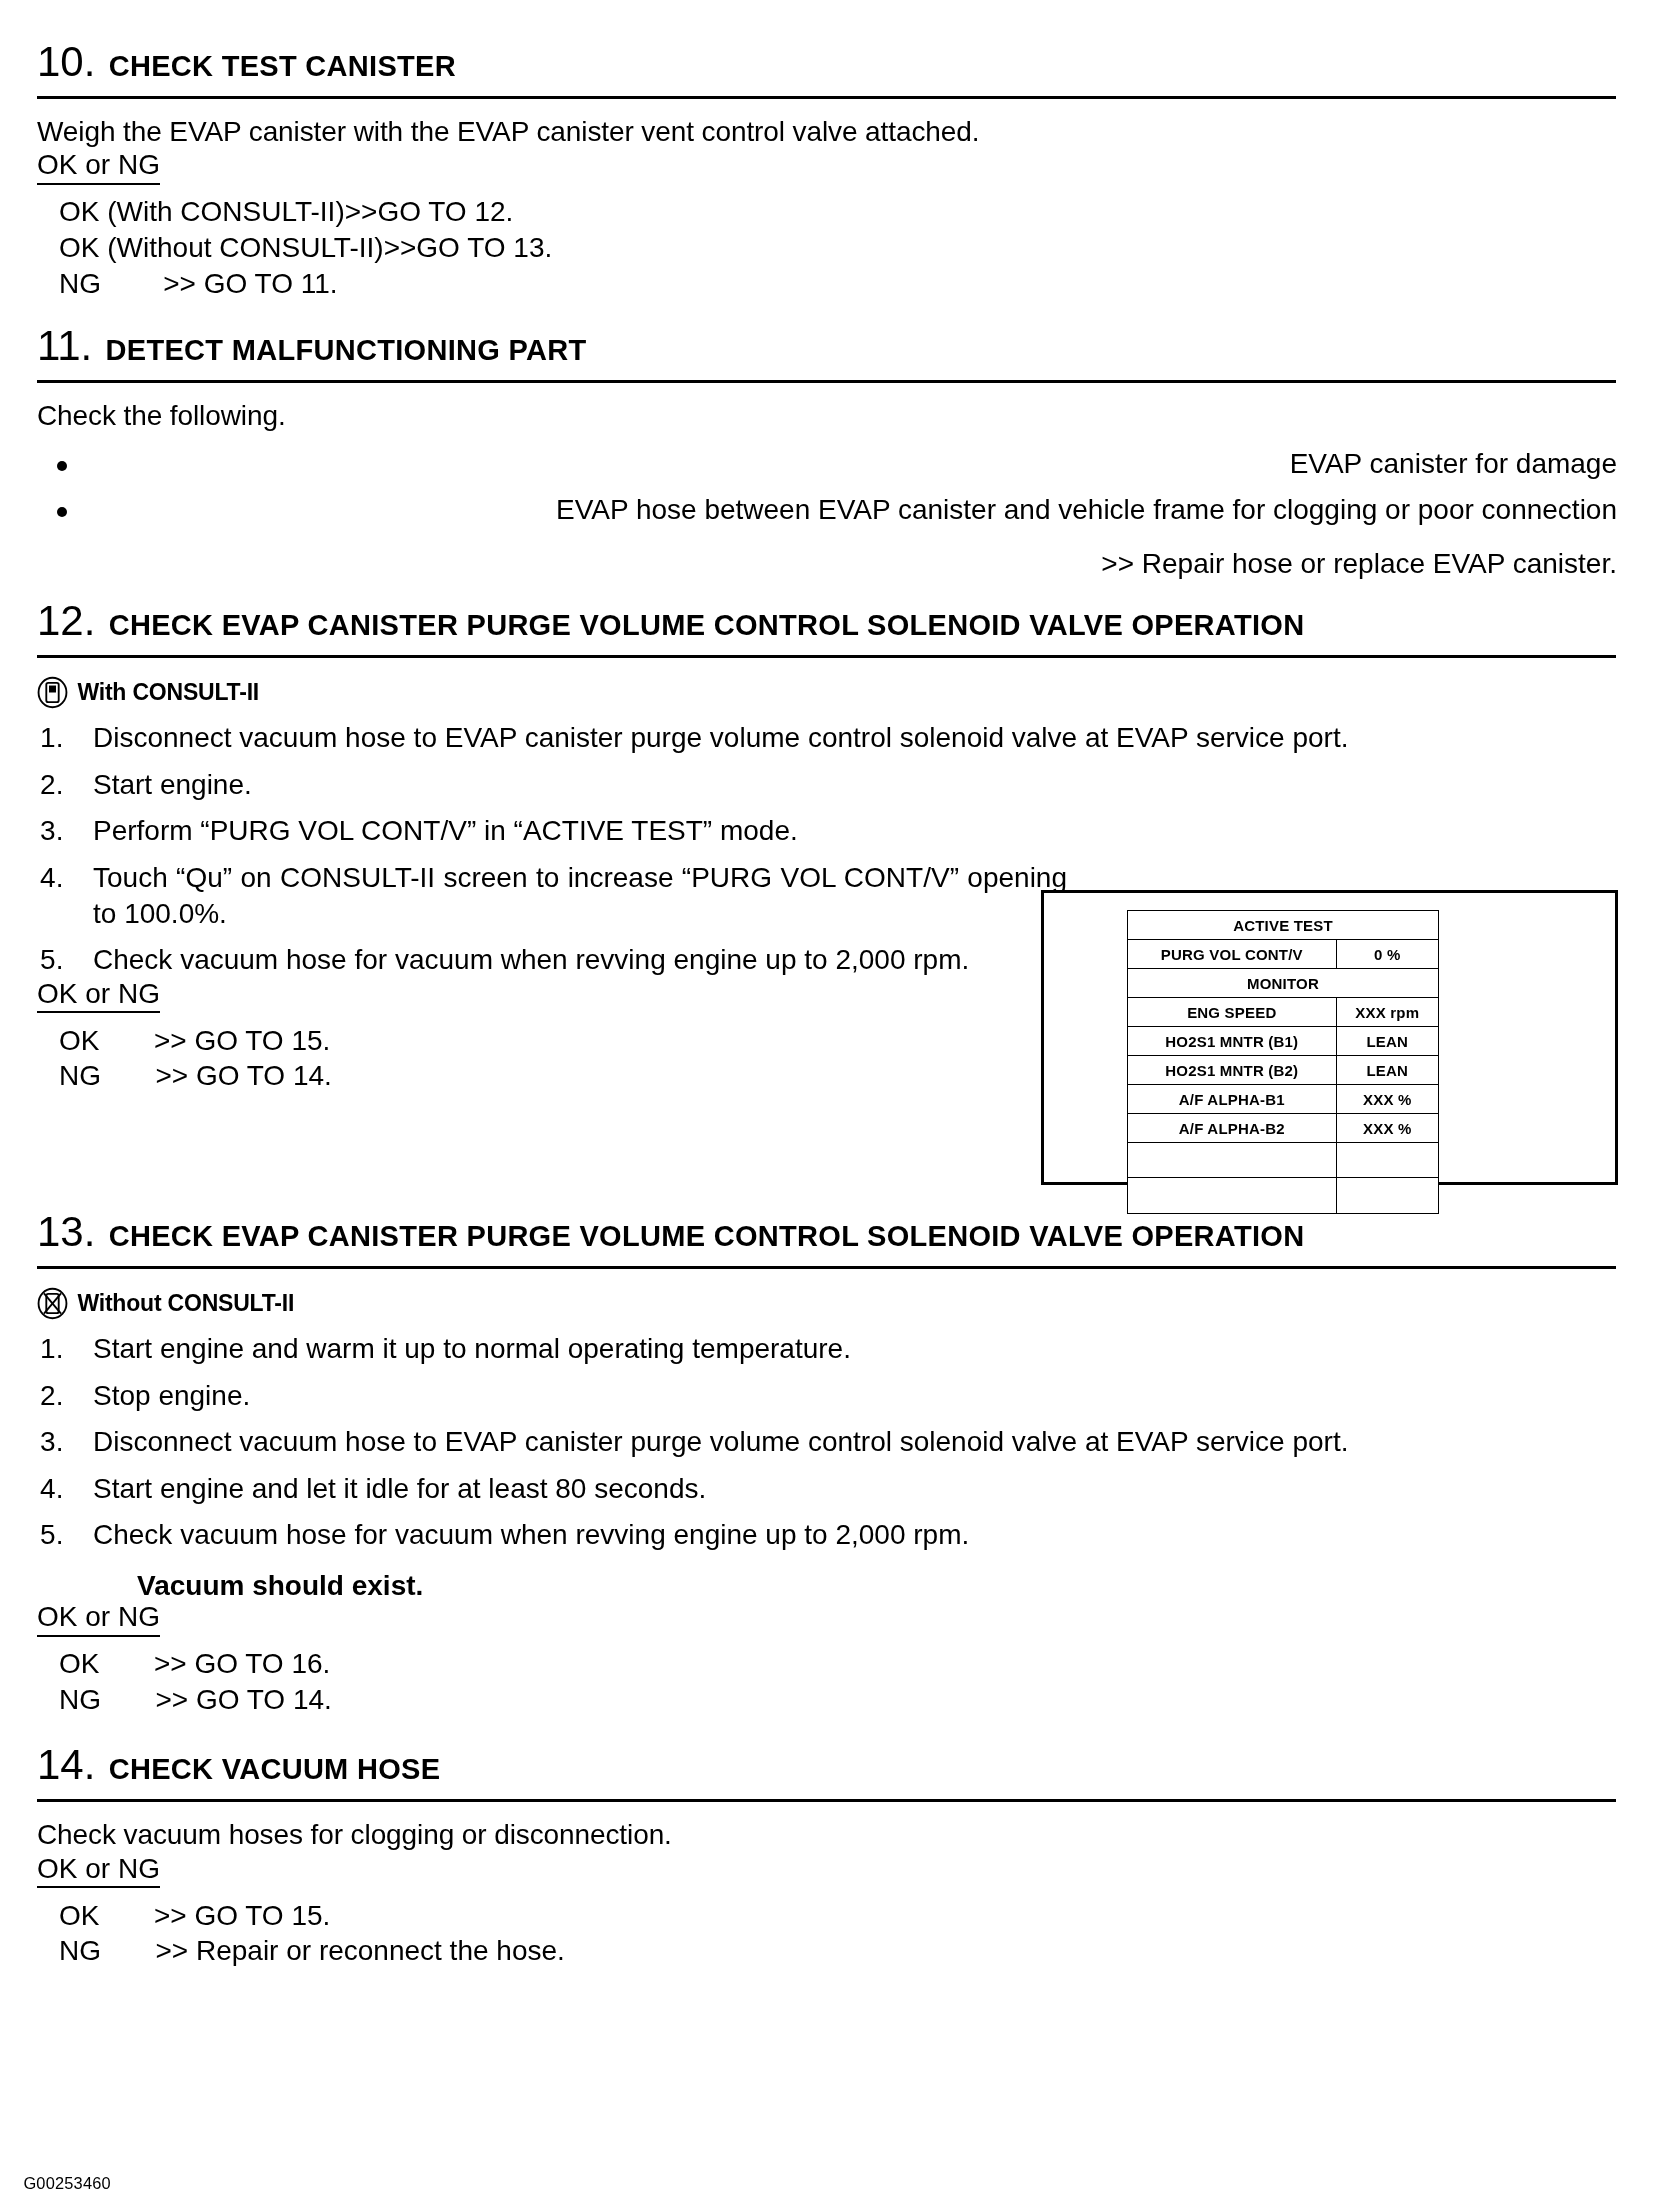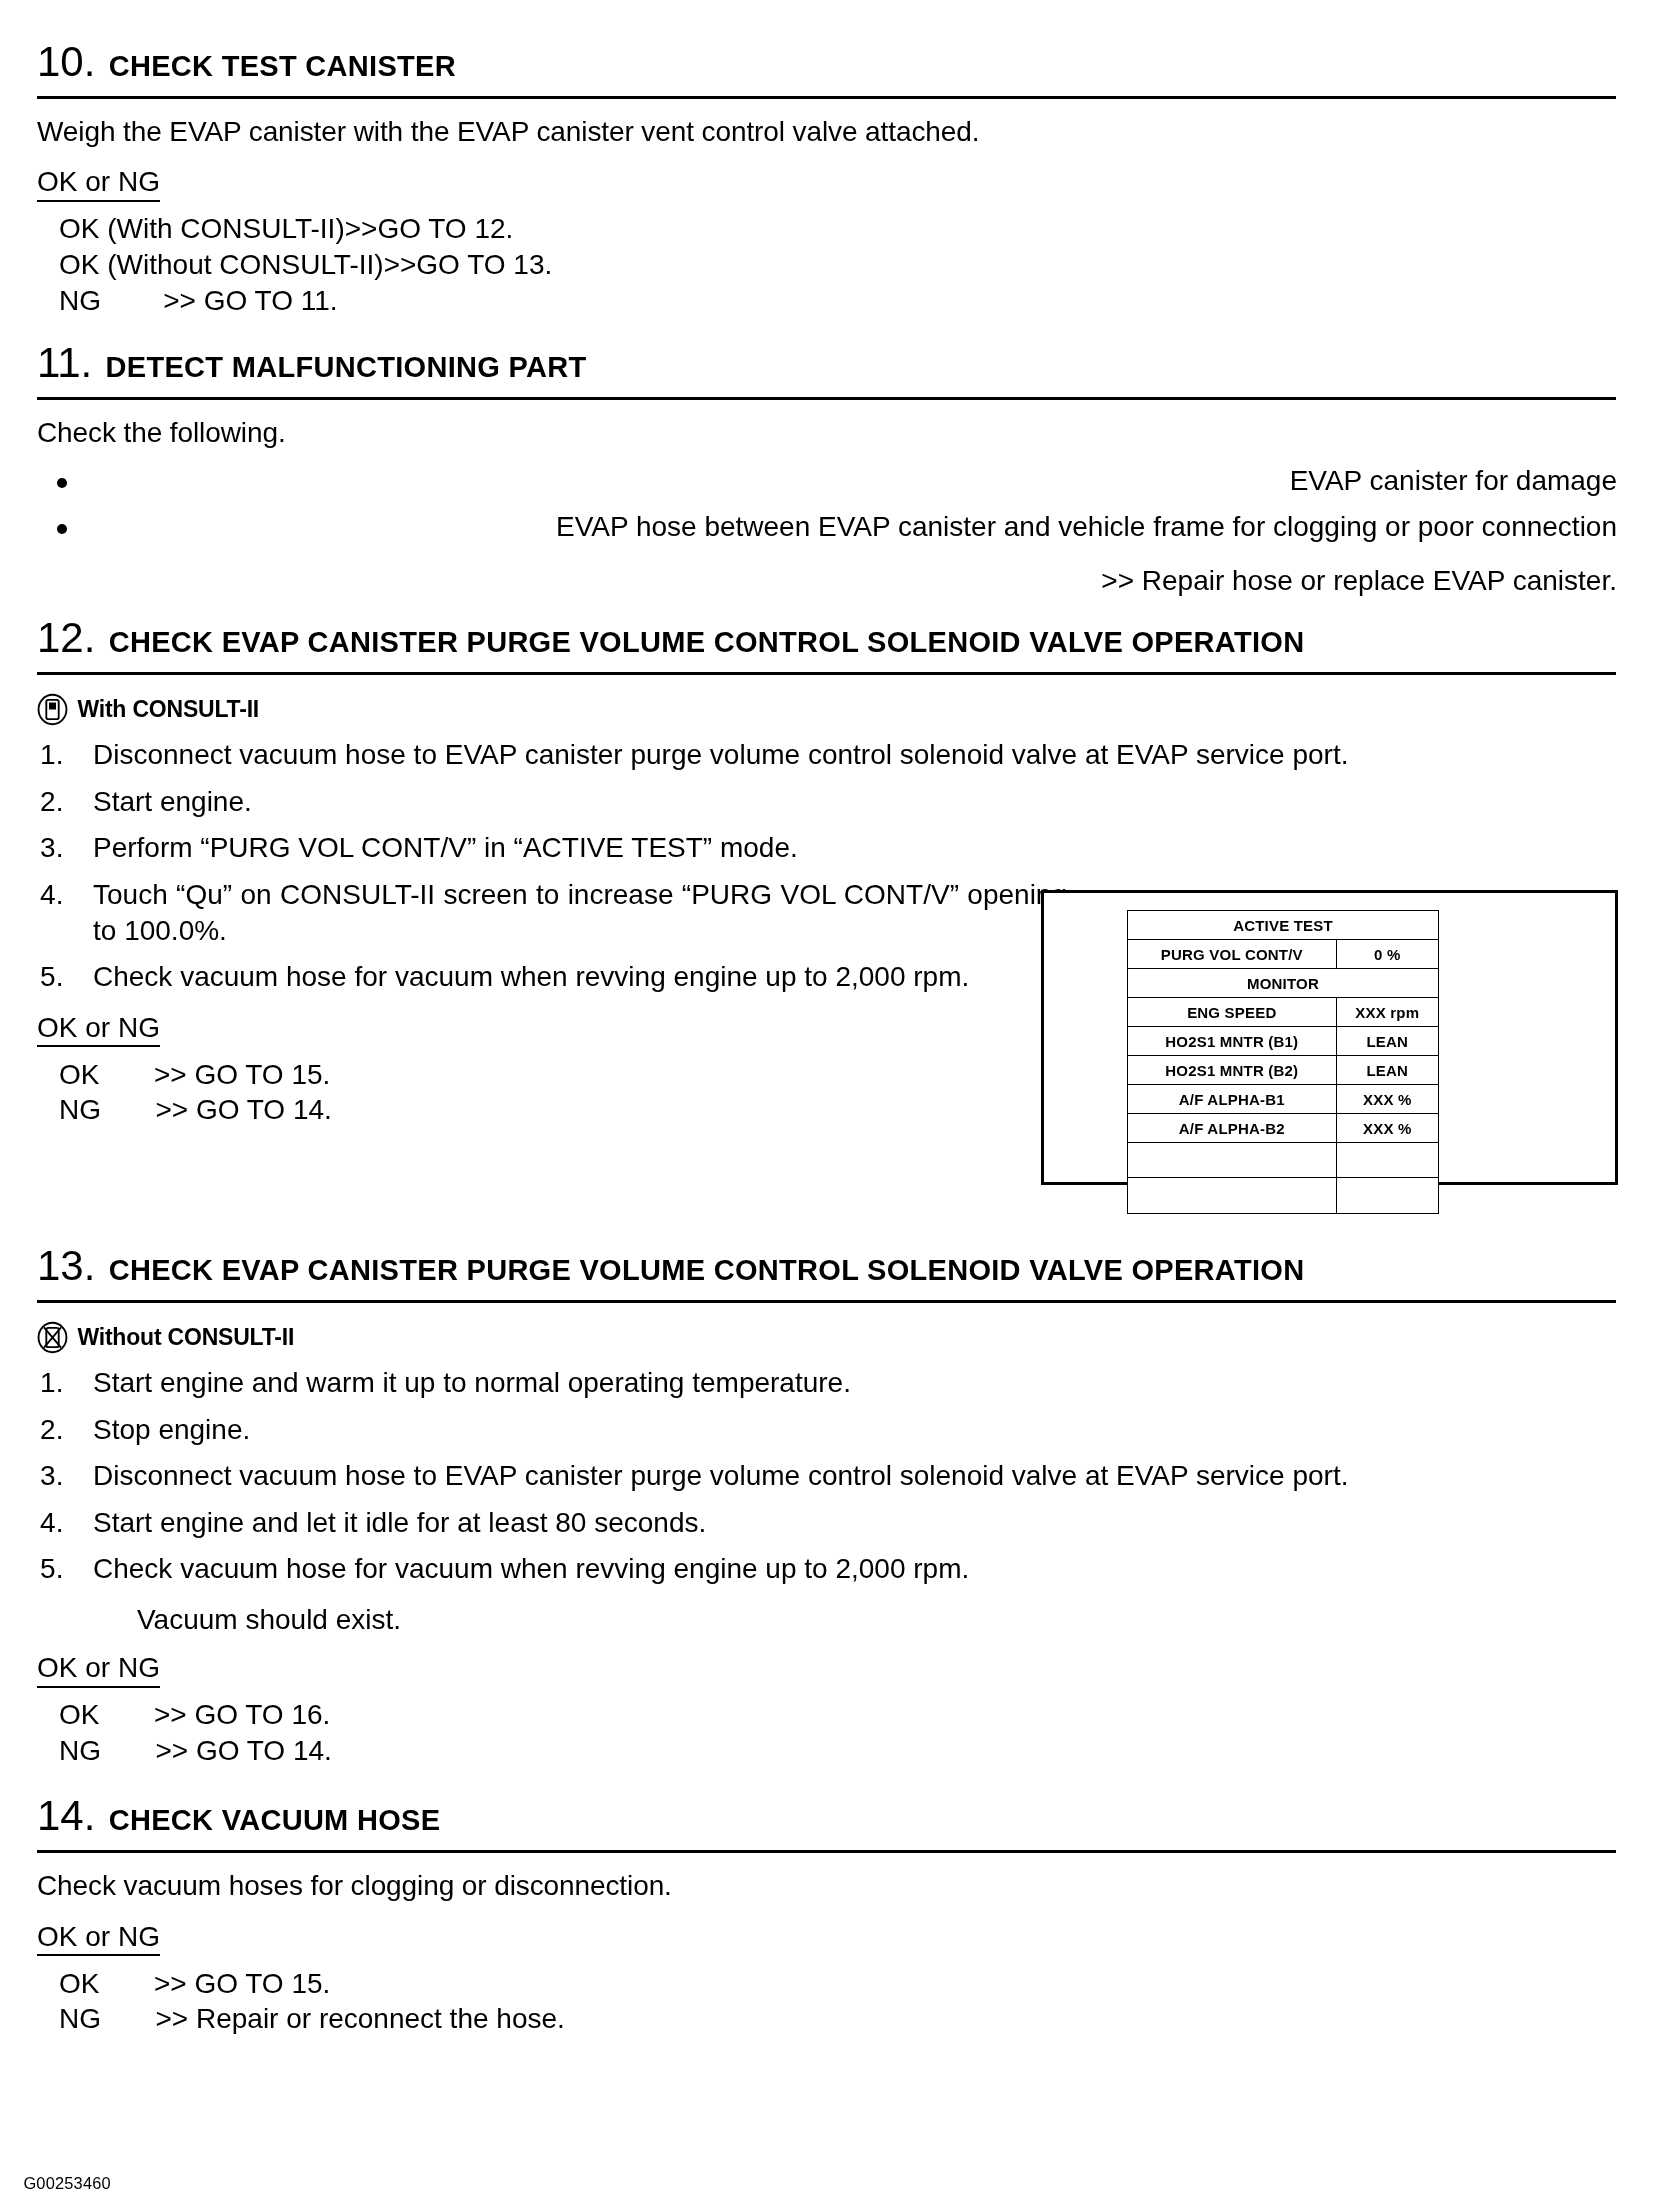--- a/index.html
+++ b/index.html
@@ -55,21 +55,21 @@
 
   
   .body-text {
     font-size: 28px;
     line-height: 1.30;
     margin: 15.6px 0 0 0;
     letter-spacing: -0.1px;
   }
   .body-text.bold { font-weight: bold; margin-top: 1.6px; }
 
-  .oknggroup { margin-top: 17px; }
+  .oknggroup { }
   .oknglabel {
     font-size: 28px;
     display: inline-block;
     border-bottom: 2.3px solid #000;
     padding-bottom: 1.6px;
     line-height: 1.1;
   }
   .result-list {
     margin: 9.4px 0 0 0;
     padding: 0;
@@ -145,21 +145,21 @@
     content: counter(proc) ".";
     position: absolute;
     left: 3.1px;
     top: 0;
     width: 41px;
     font-size: 28px;
   }
   ol.proc > li.justify { text-align: justify; }
   .spec-line {
     font-size: 28px;
-    font-weight: normal;
+    font-weight: bold;
     margin: 17px 0 0 100px;
   }
 
   
   .narrow { width: 974px; }
 
   
   .figure-box {
     position: absolute;
     left: 1041px;

